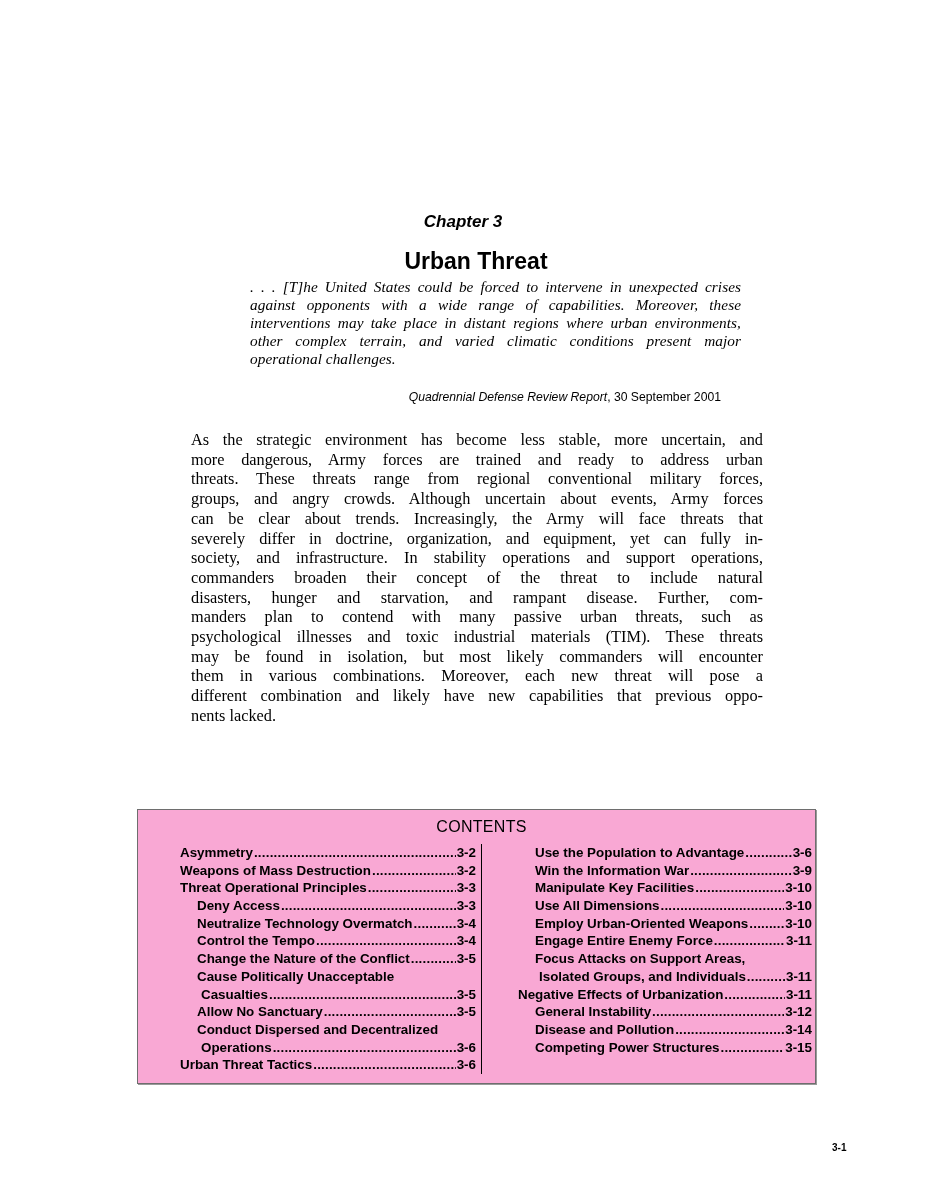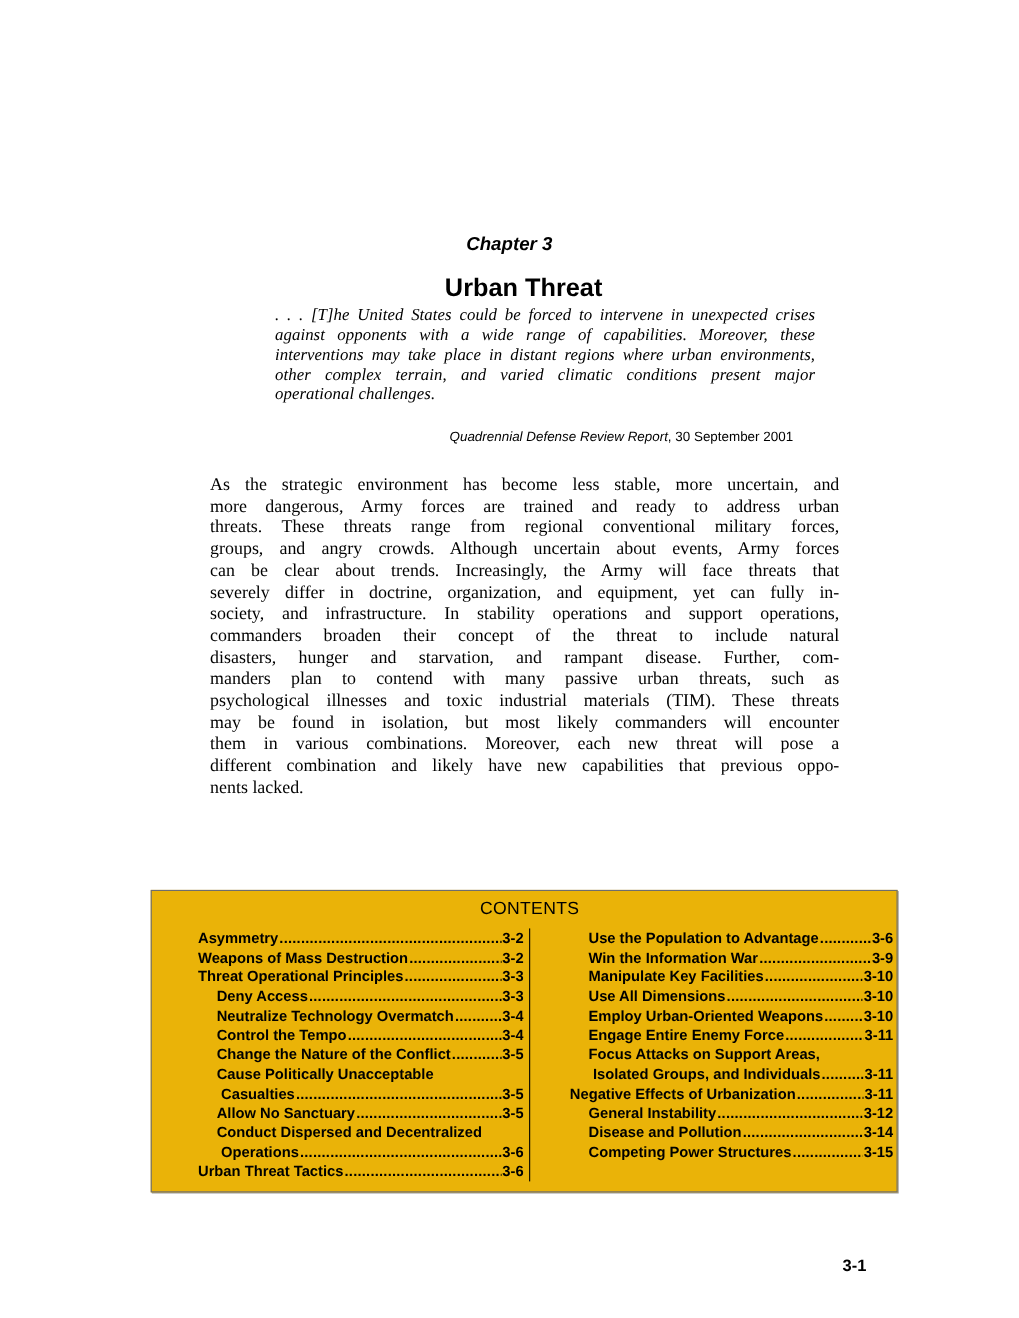--- a/index.html
+++ b/index.html
@@ -76,21 +76,21 @@
     .body-text .line.last {
       text-align-last: left;
       font-family: Liberation Serif, serif;
     }
     .contents-box {
       position: absolute;
       left: 137px;
       top: 809px;
       width: 679px;
       height: 275px;
-      background: #eab308;
+      background: #f9a8d4;
       border: 1px solid #6e6e6e;
       box-shadow: 1px 1px 0 #9a9a9a;
       box-sizing: border-box;
     }
     .contents-heading {
       position: absolute;
       left: 0; width: 687px;
       top: 8px;
       text-align: center;
       font-family: "Liberation Sans", sans-serif;
@@ -133,25 +133,25 @@
       white-space: nowrap;
       margin: 0 1px;
       letter-spacing: 0.2px;
     }
     .toc-row .toc-leader::before {
       content: "................................................................................................................................................";
     }
     .toc-row .toc-page { flex: 0 0 auto; text-align: right; }
     .page-number {
       position: absolute;
-      left: 766px;
+      left: 832px;
       top: 1142px;
       font-family: "Liberation Sans", sans-serif;
       font-weight: bold;
-      font-size: 15px;
+      font-size: 10px;
     }
   </style>
 </head>
 <body>
 
 <div class="chapter-label">Chapter 3</div>
 <div class="chapter-title">Urban Threat</div>
 
 <div class="epigraph">. . . [T]he United States could be forced to intervene in unexpected crises against opponents with a wide range of capabilities. Moreover, these interventions may take place in distant regions where urban environments, other complex terrain, and varied climatic conditions present major operational challenges.</div>
 <div class="epigraph-source"><span class="src-title">Quadrennial Defense Review Report</span><span>, 30 September 2001</span></div>

